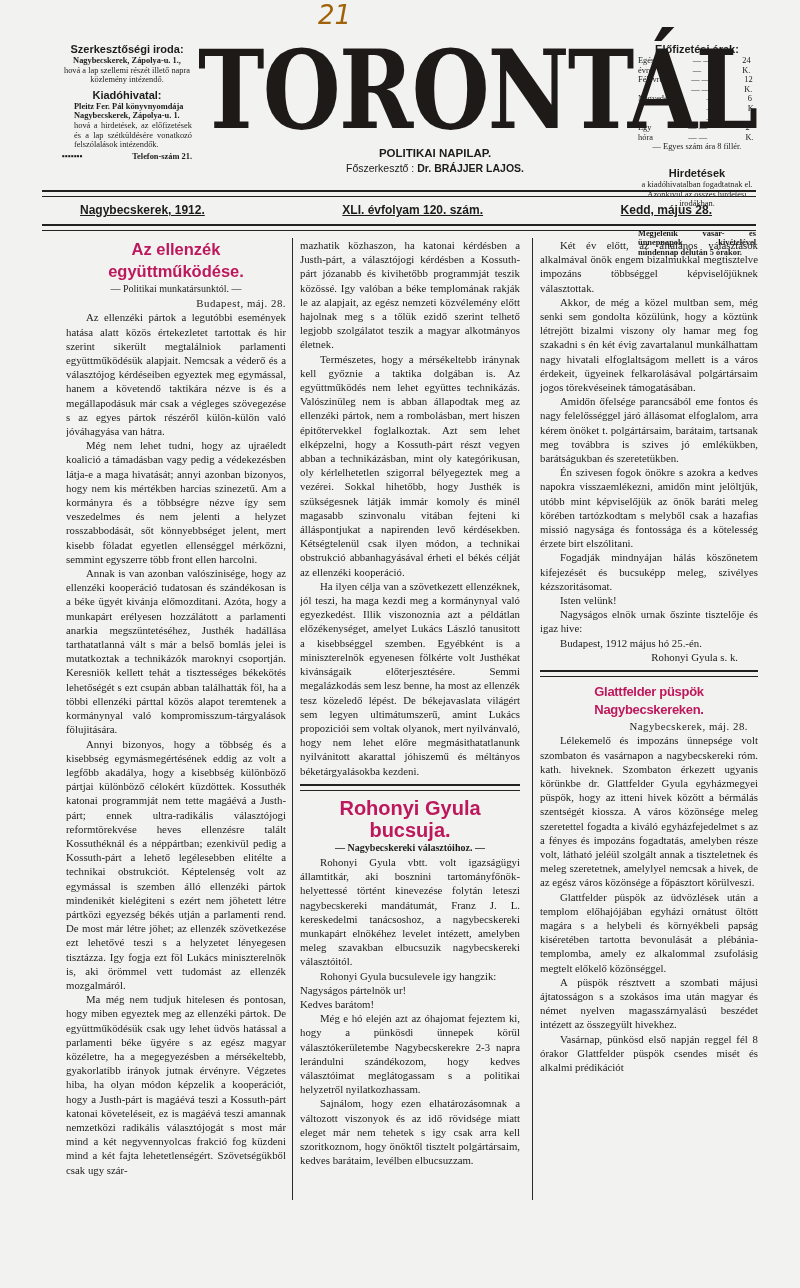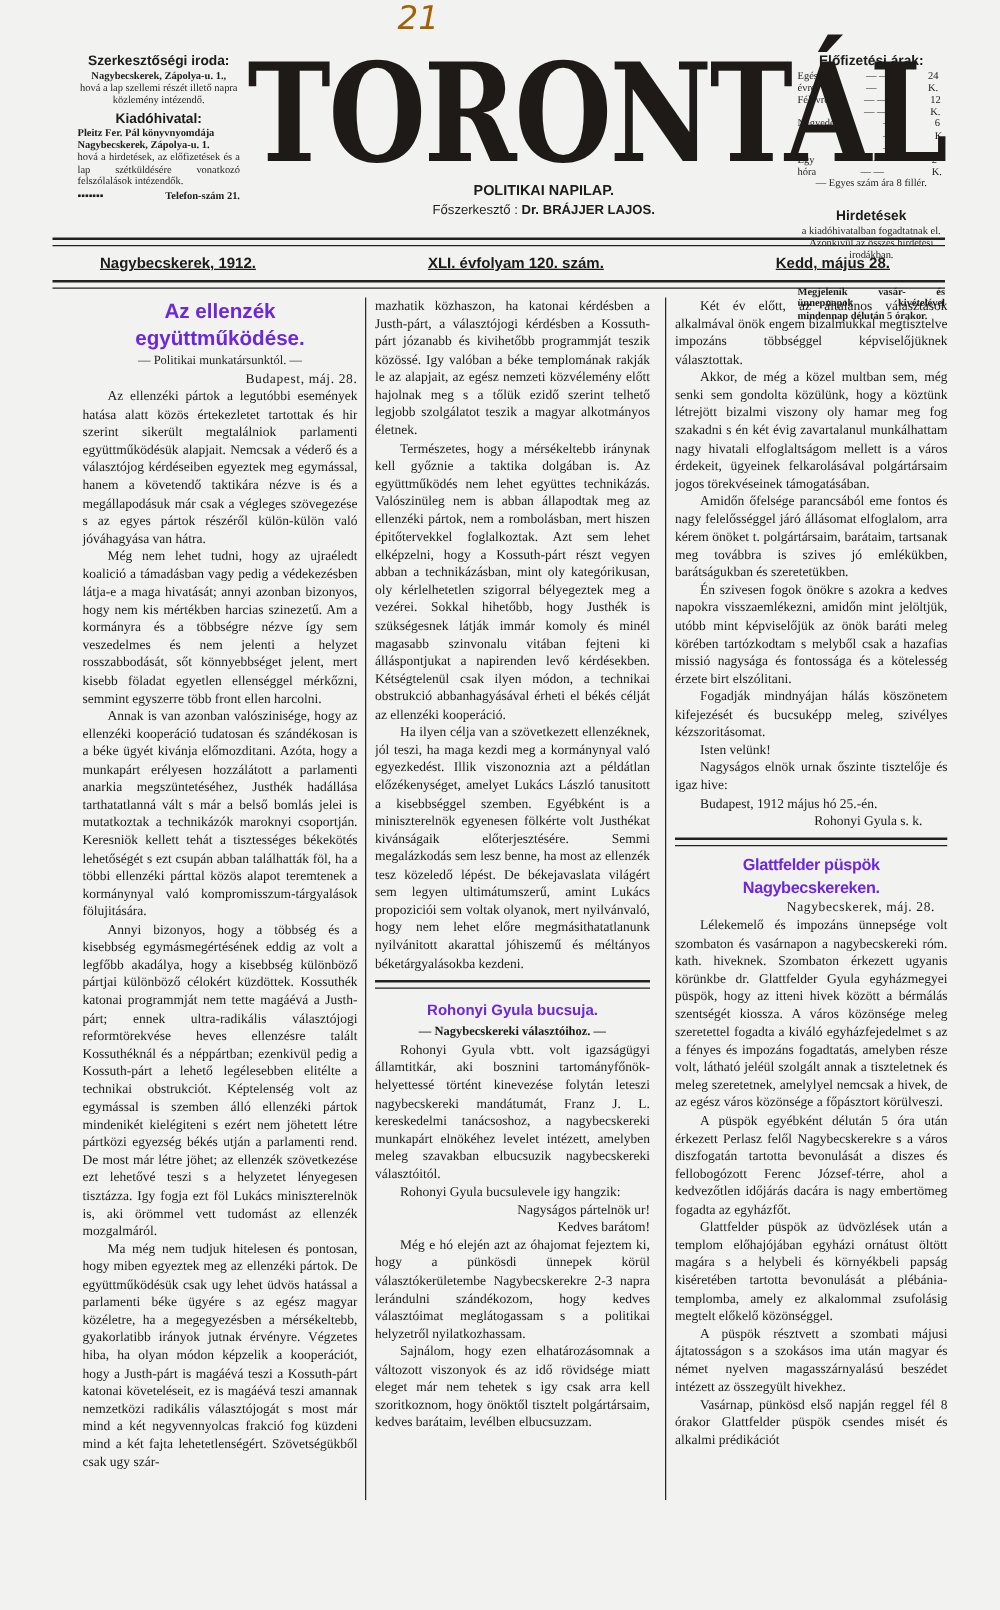--- a/index.html
+++ b/index.html
@@ -11,21 +11,21 @@
   }
   .abs { position:absolute; }
 
   
   .hand { left:318px; top:0px; font-family:"DejaVu Sans", sans-serif; font-size:26px; color:#a16207; font-style:italic; }
 
   
   .infoL { left:62px; top:42px; width:130px; text-align:center; font-size:8.4px; line-height:9.6px; }
   .infoL .h { font-family:"Liberation Sans", sans-serif; font-weight:bold; font-size:11px; line-height:14px; }
   .infoL .b { font-weight:bold; }
-  .infoL .just { text-align:justify; text-align-last:left; }
+  .infoL .just { text-align:justify; text-align-last:left;margin-left:12px; }
 
   
   .mast {
     left:198px; top:36px; width:418px; height:108px;
     font-family:"DejaVu Serif", serif; font-weight:bold; font-size:104px; line-height:104px;
     letter-spacing:-2px; color:#1e1a18; text-align:center; transform:scaleX(0.86) scaleY(1.05);
     transform-origin:left top; white-space:nowrap;
   }
   .sub1 { left:300px; top:147px; width:270px; text-align:center; font-family:"Liberation Sans", sans-serif; font-weight:bold; font-size:11.5px; }
   .sub2 { left:300px; top:162px; width:270px; text-align:center; font-family:"Liberation Sans", sans-serif; font-size:10.5px; }
@@ -40,24 +40,24 @@
 
   
   .rule { left:42px; width:714px; height:4px; border-top:2px solid #222; border-bottom:1.5px solid #222; }
   .dateline { left:80px; top:203px; width:632px; font-family:"Liberation Sans", sans-serif; font-weight:bold; font-size:12px; display:flex; justify-content:space-between;text-decoration:underline; }
 
   
   .col { position:absolute; font-size:10.8px; line-height:14.2px; text-align:justify; }
   .col p { margin:0; text-indent:20px; }
   .col p.ni { text-indent:0; }
   .vline { position:absolute; width:1px; background:#2a2a2a; }
-  .headline { font-family:"Liberation Sans", sans-serif; font-weight:bold; text-align:center; color:#6d28d9; }
+  .headline { font-family:"Liberation Sans", sans-serif; font-weight:bold; text-align:center; color:#be185d; }
   .byline { text-align:center; font-size:10px; }
   .place { text-align:right; letter-spacing:0.5px; }
-  .center { text-align:right; text-indent:0 !important; }
+  .center { text-align:left; text-indent:0 !important; }
   .hr2 { height:4px; border-top:2px solid #222; border-bottom:1px solid #222; margin:6px 0; }
 </style>
 </head>
 <body>
 
 <div class="abs hand">21</div>
 
 <div class="abs infoL">
   <div class="h">Szerkesztőségi iroda:</div>
   <div class="b">Nagybecskerek, Zápolya-u. 1.,</div>
@@ -127,21 +127,21 @@
   <p>Annak is van azonban valószinisége, hogy az ellenzéki kooperáció tudatosan és szándékosan is a béke ügyét kivánja előmozditani. Azóta, hogy a munkapárt erélyesen hozzálátott a parlamenti anarkia megszüntetéséhez, Justhék hadállása tarthatatlanná vált s már a belső bomlás jelei is mutatkoztak a technikázók maroknyi csoportján. Keresniök kellett tehát a tisztességes békekötés lehetőségét s ezt csupán abban találhatták föl, ha a többi ellenzéki párttal közös alapot teremtenek a kormánynyal való kompromisszum-tárgyalások fölujitására.</p>
   <p>Annyi bizonyos, hogy a többség és a kisebbség egymásmegértésének eddig az volt a legfőbb akadálya, hogy a kisebbség különböző pártjai különböző célokért küzdöttek. Kossuthék katonai programmját nem tette magáévá a Justh-párt; ennek ultra-radikális választójogi reformtörekvése heves ellenzésre talált Kossuthéknál és a néppártban; ezenkivül pedig a Kossuth-párt a lehető legélesebben elitélte a technikai obstrukciót. Képtelenség volt az egymással is szemben álló ellenzéki pártok mindenikét kielégiteni s ezért nem jöhetett létre pártközi egyezség békés utján a parlamenti rend. De most már létre jöhet; az ellenzék szövetkezése ezt lehetővé teszi s a helyzetet lényegesen tisztázza. Igy fogja ezt föl Lukács miniszterelnök is, aki örömmel vett tudomást az ellenzék mozgalmáról.</p>
   <p>Ma még nem tudjuk hitelesen és pontosan, hogy miben egyeztek meg az ellenzéki pártok. De együttműködésük csak ugy lehet üdvös hatással a parlamenti béke ügyére s az egész magyar közéletre, ha a megegyezésben a mérsékeltebb, gyakorlatibb irányok jutnak érvényre. Végzetes hiba, ha olyan módon képzelik a kooperációt, hogy a Justh-párt is magáévá teszi a Kossuth-párt katonai követeléseit, ez is magáévá teszi amannak nemzetközi radikális választójogát s most már mind a két negyvennyolcas frakció fog küzdeni mind a két fajta lehetetlenségért. Szövetségükből csak ugy szár-</p>
 </div>
 
 <div class="col" style="left:300px; top:238px; width:220px; height:1000px; overflow:hidden;">
   <p class="ni">mazhatik közhaszon, ha katonai kérdésben a Justh-párt, a választójogi kérdésben a Kossuth-párt józanabb és kivihetőbb programmját teszik közössé. Igy valóban a béke templomának rakják le az alapjait, az egész nemzeti közvélemény előtt hajolnak meg s a tőlük ezidő szerint telhető legjobb szolgálatot teszik a magyar alkotmányos életnek.</p>
   <p>Természetes, hogy a mérsékeltebb iránynak kell győznie a taktika dolgában is. Az együttműködés nem lehet együttes technikázás. Valószinüleg nem is abban állapodtak meg az ellenzéki pártok, nem a rombolásban, mert hiszen épitőtervekkel foglalkoztak. Azt sem lehet elképzelni, hogy a Kossuth-párt részt vegyen abban a technikázásban, mint oly kategórikusan, oly kérlelhetetlen szigorral bélyegeztek meg a vezérei. Sokkal hihetőbb, hogy Justhék is szükségesnek látják immár komoly és minél magasabb szinvonalu vitában fejteni ki álláspontjukat a napirenden levő kérdésekben. Kétségtelenül csak ilyen módon, a technikai obstrukció abbanhagyásával érheti el békés célját az ellenzéki kooperáció.</p>
   <p>Ha ilyen célja van a szövetkezett ellenzéknek, jól teszi, ha maga kezdi meg a kormánynyal való egyezkedést. Illik viszonoznia azt a példátlan előzékenységet, amelyet Lukács László tanusitott a kisebbséggel szemben. Egyébként is a miniszterelnök egyenesen fölkérte volt Justhékat kivánságaik előterjesztésére. Semmi megalázkodás sem lesz benne, ha most az ellenzék tesz közeledő lépést. De békejavaslata világért sem legyen ultimátumszerű, amint Lukács propoziciói sem voltak olyanok, mert nyilvánvaló, hogy nem lehet előre megmásithatatlanunk nyilvánitott akarattal jóhiszemű és méltányos béketárgyalásokba kezdeni.</p>
   <div class="hr2"></div>
-  <div class="headline" style="font-size:12px; line-height:22px;">Rohonyi Gyula bucsuja.</div>
+  <div class="headline" style="font-size:20px; line-height:22px;">Rohonyi Gyula bucsuja.</div>
   <div class="byline" style="font-weight:bold;">— Nagybecskereki választóihoz. —</div>
   <p>Rohonyi Gyula vbtt. volt igazságügyi államtitkár, aki bosznini tartományfőnök-helyettessé történt kinevezése folytán leteszi nagybecskereki mandátumát, Franz J. L. kereskedelmi tanácsoshoz, a nagybecskereki munkapárt elnökéhez levelet intézett, amelyben meleg szavakban elbucsuzik nagybecskereki választóitól.</p>
   <p>Rohonyi Gyula bucsulevele igy hangzik:</p>
   <p class="center">Nagyságos pártelnök ur!</p>
   <p class="center">Kedves barátom!</p>
   <p>Még e hó elején azt az óhajomat fejeztem ki, hogy a pünkösdi ünnepek körül választókerületembe Nagybecskerekre 2-3 napra lerándulni szándékozom, hogy kedves választóimat meglátogassam s a politikai helyzetről nyilatkozhassam.</p>
   <p>Sajnálom, hogy ezen elhatározásomnak a változott viszonyok és az idő rövidsége miatt eleget már nem tehetek s igy csak arra kell szoritkoznom, hogy önöktől tisztelt polgártársaim, kedves barátaim, levélben elbucsuzzam.</p>
 </div>
 
 <div class="col" style="left:540px; top:238px; width:218px; height:1000px; overflow:hidden;">
@@ -151,17 +151,16 @@
   <p>Én szivesen fogok önökre s azokra a kedves napokra visszaemlékezni, amidőn mint jelöltjük, utóbb mint képviselőjük az önök baráti meleg körében tartózkodtam s melyből csak a hazafias missió nagysága és fontossága és a kötelesség érzete birt elszólitani.</p>
   <p>Fogadják mindnyájan hálás köszönetem kifejezését és bucsuképp meleg, szivélyes kézszoritásomat.</p>
   <p>Isten velünk!</p>
   <p>Nagyságos elnök urnak őszinte tisztelője és igaz hive:</p>
   <p>Budapest, 1912 május hó 25.-én.</p>
   <div style="text-align:right; padding-right:20px;">Rohonyi Gyula s. k.</div>
   <div class="hr2"></div>
   <div class="headline" style="font-size:13px; line-height:18px; letter-spacing:-0.3px;">Glattfelder püspök Nagybecskereken.</div>
   <div class="place" style="padding-right:10px;">Nagybecskerek, máj. 28.</div>
   <p>Lélekemelő és impozáns ünnepsége volt szombaton és vasárnapon a nagybecskereki róm. kath. hiveknek. Szombaton érkezett ugyanis körünkbe dr. Glattfelder Gyula egyházmegyei püspök, hogy az itteni hivek között a bérmálás szentségét kiossza. A város közönsége meleg szeretettel fogadta a kiváló egyházfejedelmet s az a fényes és impozáns fogadtatás, amelyben része volt, látható jeléül szolgált annak a tiszteletnek és meleg szeretetnek, amelylyel nemcsak a hivek, de az egész város közönsége a főpásztort körülveszi.</p>
-  <p>A püspök egyébként délután 5 óra után érkezett Perlasz felől Nagybecskerekre s a város diszfogatán tartotta bevonulását a diszes és fellobogózott Ferenc József-térre, ahol a kedvezőtlen időjárás dacára is nagy embertömeg fogadta az egyházfőt.</p>
   <p>Glattfelder püspök az üdvözlések után a templom előhajójában egyházi ornátust öltött magára s a helybeli és környékbeli papság kiséretében tartotta bevonulását a plébánia-templomba, amely ez alkalommal zsufolásig megtelt előkelő közönséggel.</p>
   <p>A püspök résztvett a szombati májusi ájtatosságon s a szokásos ima után magyar és német nyelven magasszárnyalású beszédet intézett az összegyült hivekhez.</p>
   <p>Vasárnap, pünkösd első napján reggel fél 8 órakor Glattfelder püspök csendes misét és alkalmi prédikációt</p>
 </div>
 
 </body></html>

